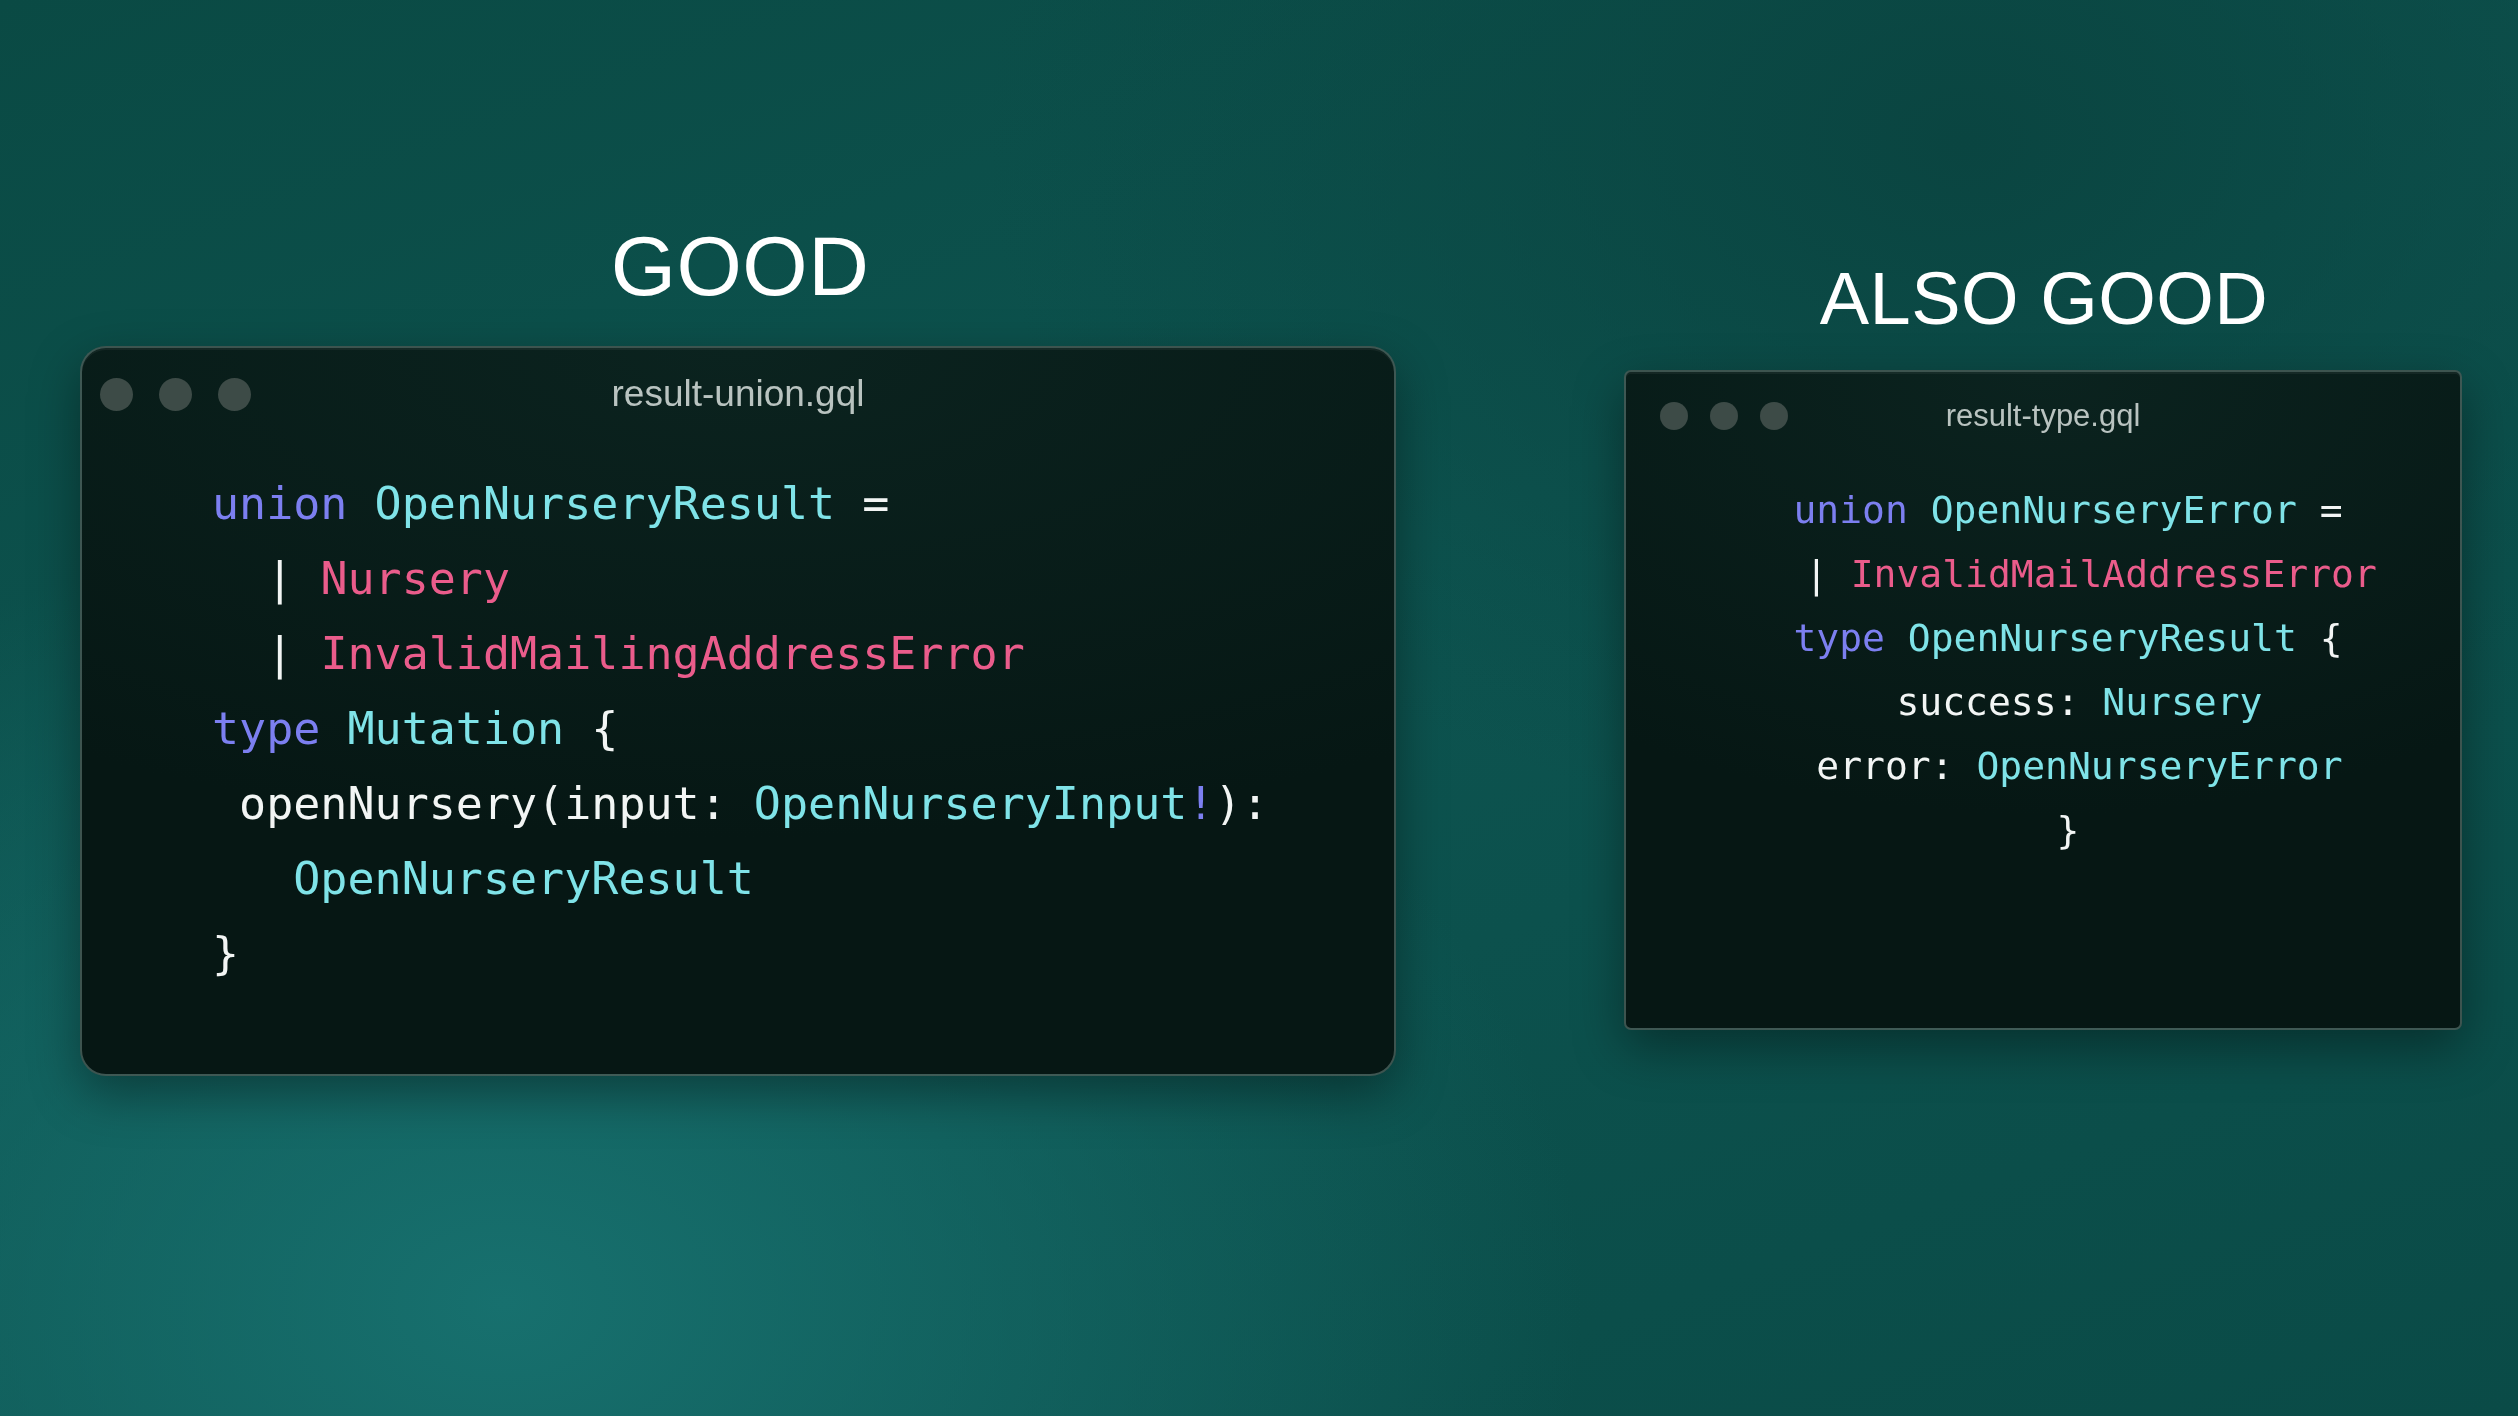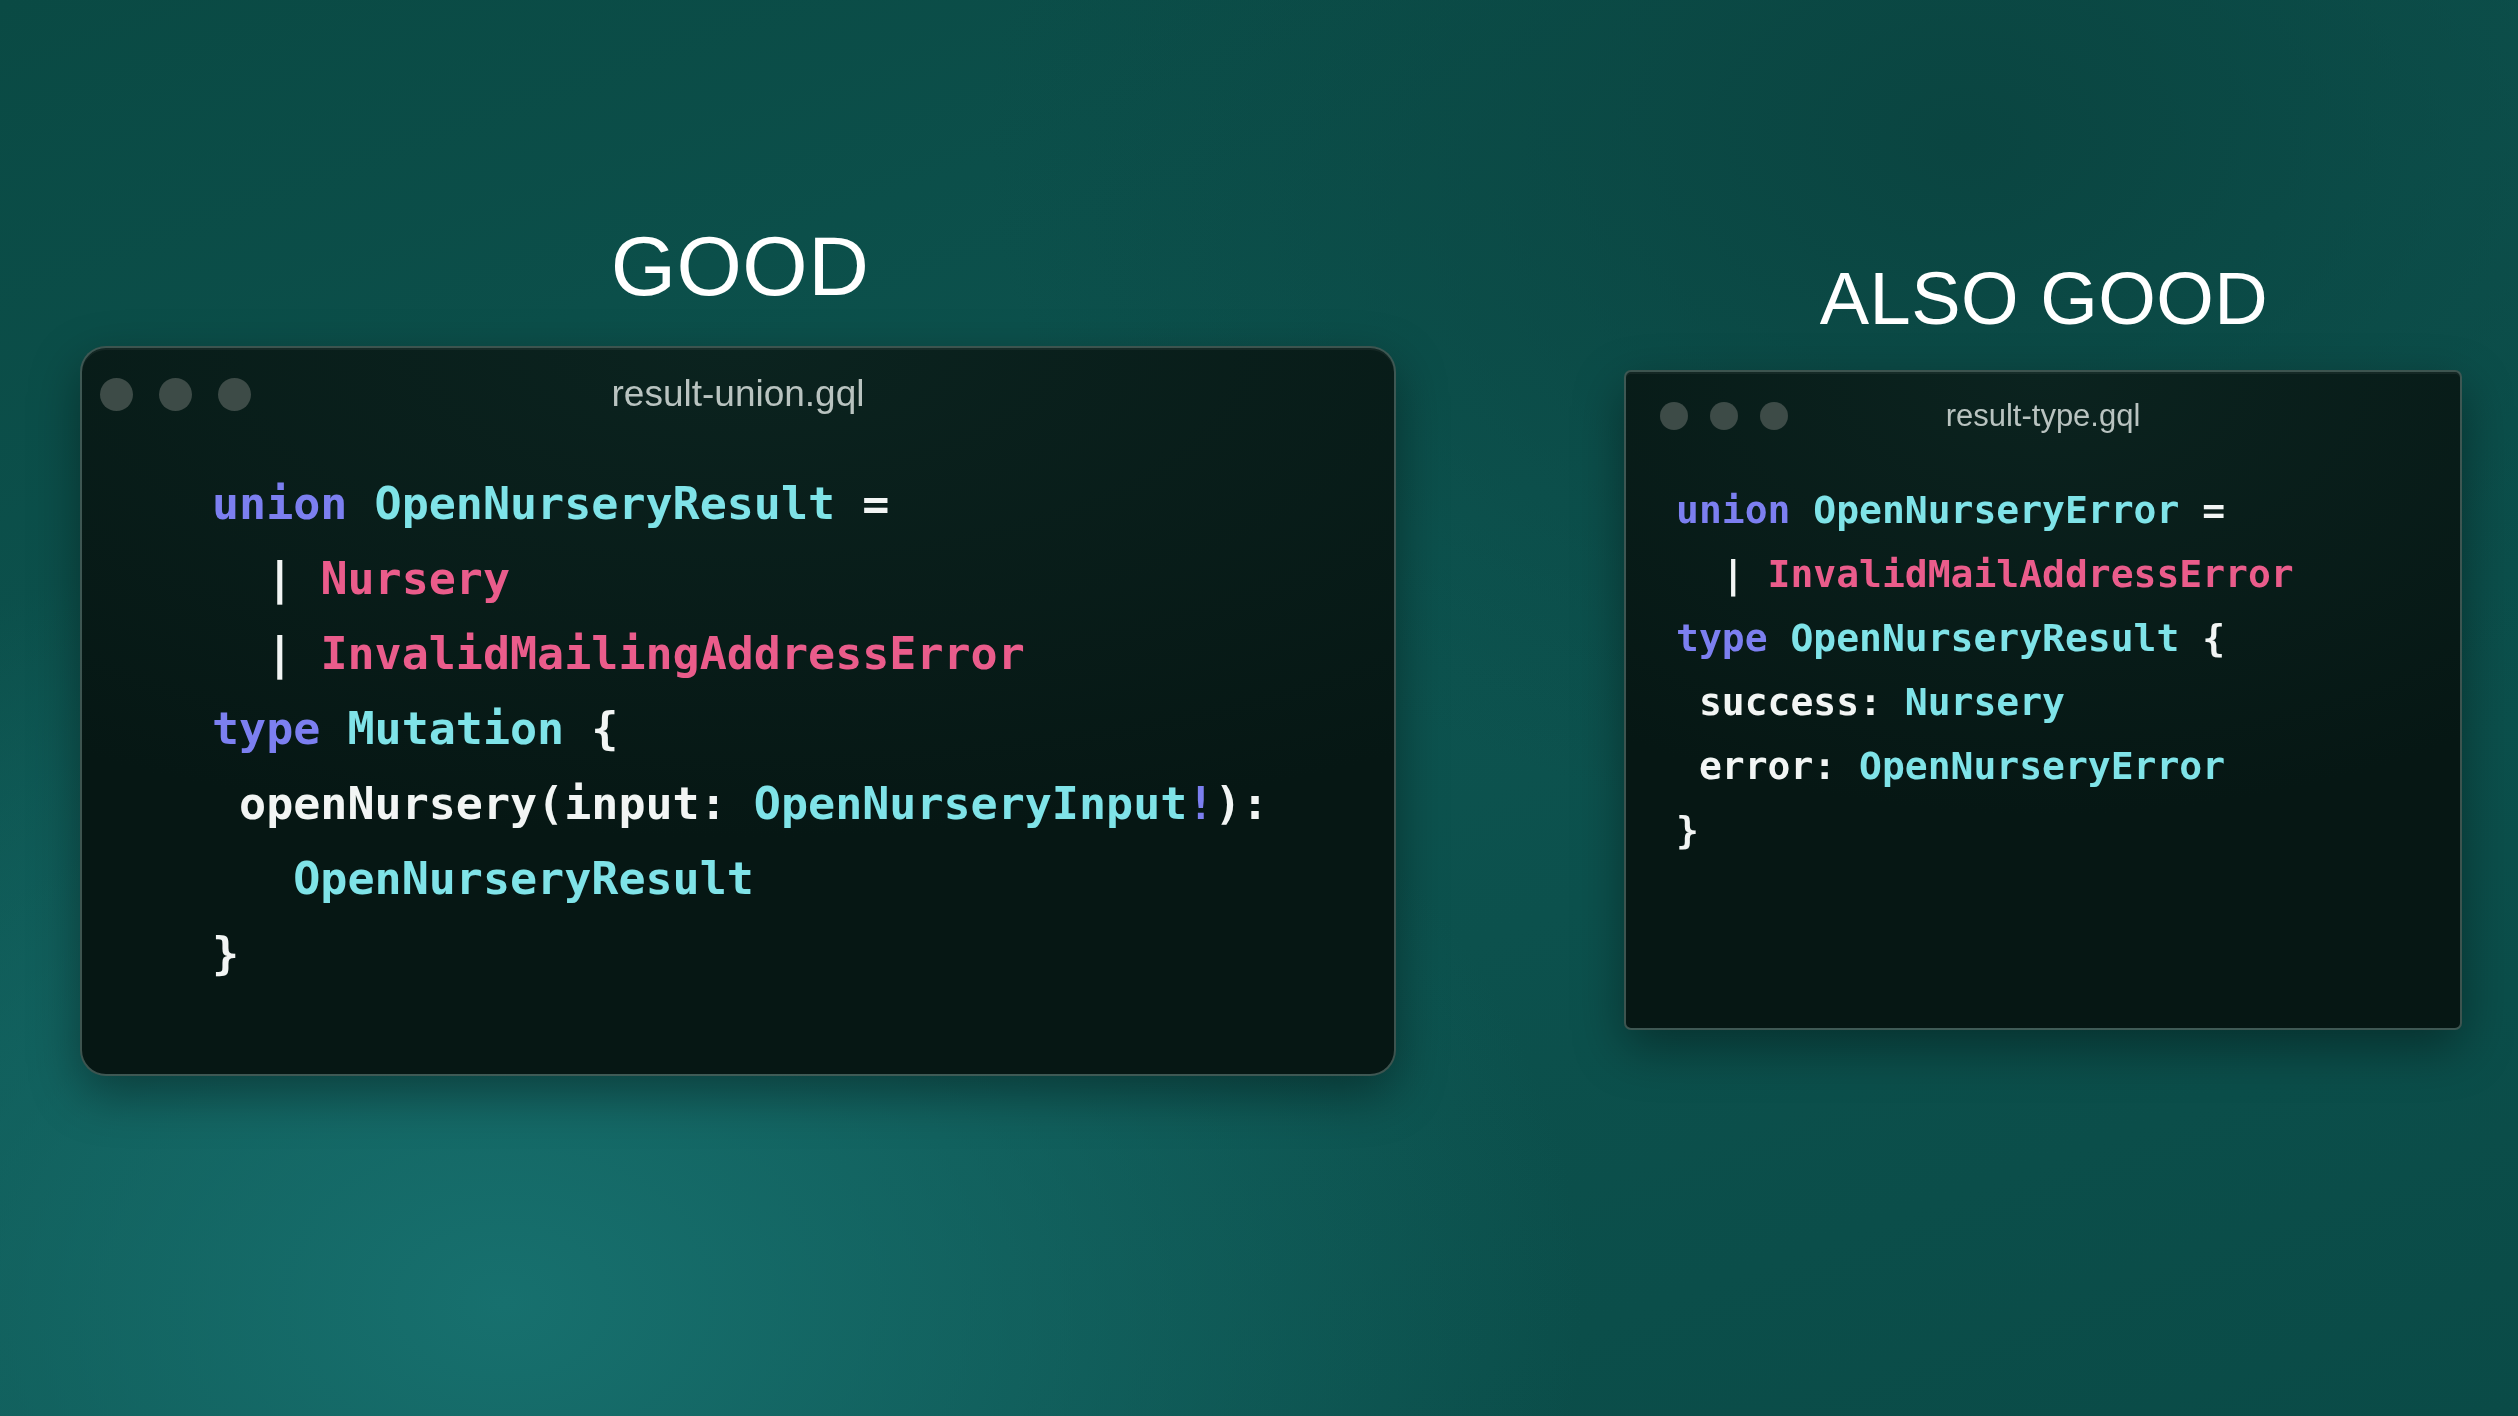--- a/index.html
+++ b/index.html
@@ -75,21 +75,20 @@
     pointer-events: none;
   }
 
   .code-body {
     font-family: "DejaVu Sans Mono", "Liberation Mono", monospace;
     white-space: pre;
   }
 
   .code-line {
     white-space: pre;
-    font-weight: bold;
   }
 
   
   .tok-kw    { color: #7c7ff0; }
   .tok-type  { color: #7fe3e8; }
   .tok-err   { color: #ea5c8b; }
   .tok-punc  { color: #f2f5f4; }
   .tok-plain { color: #f2f5f4; margin-top: 20px; }
   .tok-bang  { color: #7c7ff0; }
 
@@ -102,21 +101,21 @@
   #panel-good .filename { font-size: 37px; }
   #panel-good .code-body { font-size: 45px; line-height: 75px; padding: 26px 0 0 130px; }
 
   
   #panel-also-good { left: 1578px; top: 262px; width: 840px; padding-left: 46px; }
   #panel-also-good .panel-title { font-size: 74px; margin: 0 0 34px 0; width: 840px; }
   #panel-also-good .code-card { width: 838px; height: 660px; box-sizing: border-box; border-radius: 7px; }
   #panel-also-good .titlebar { height: 88px; padding: 0 34px; }
   #panel-also-good .dot { width: 28px; height: 28px; margin-right: 22px; }
   #panel-also-good .filename { font-size: 31px; }
-  #panel-also-good .code-body { font-size: 38px; line-height: 64px; padding: 18px 0 0 50px; }
+  #panel-also-good .code-body { font-size: 38px; line-height: 64px; padding: 18px 0 0 50px; text-align: center; }
 </style>
 </head>
 <body>
 
 <div id="stage">
 
   <section class="panel" id="panel-good">
 
     <h2 class="panel-title">GOOD</h2>
 

